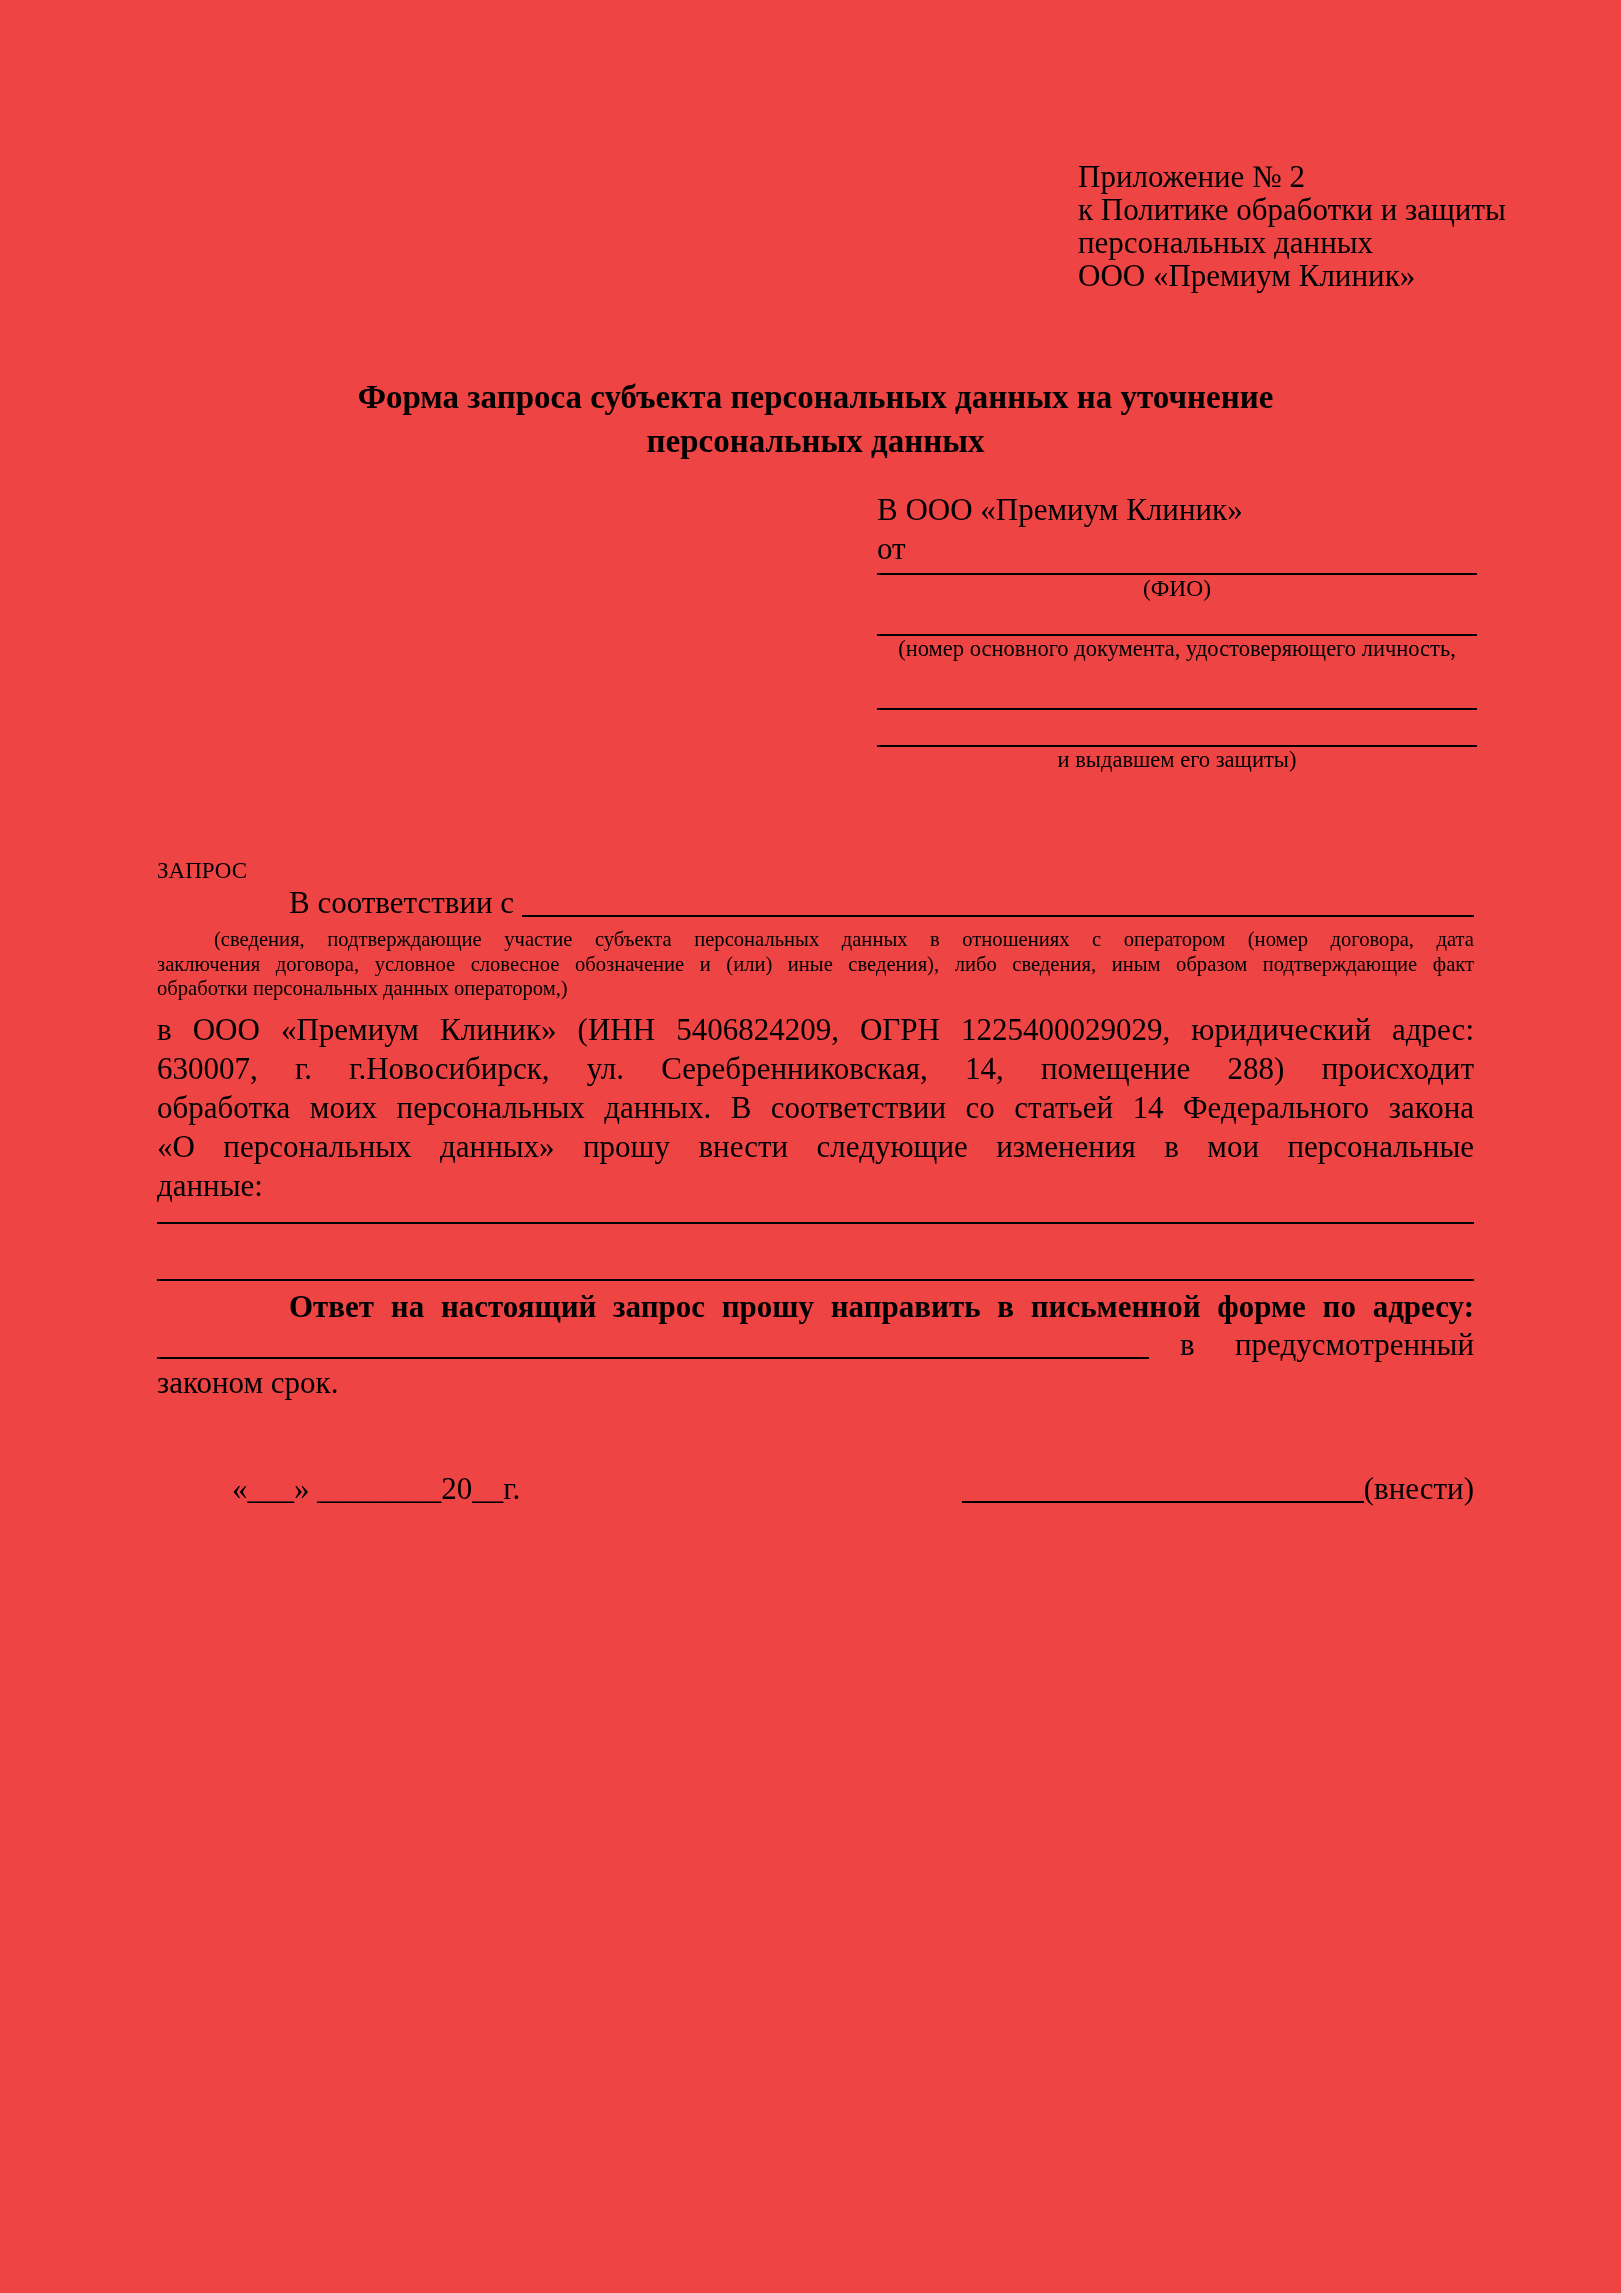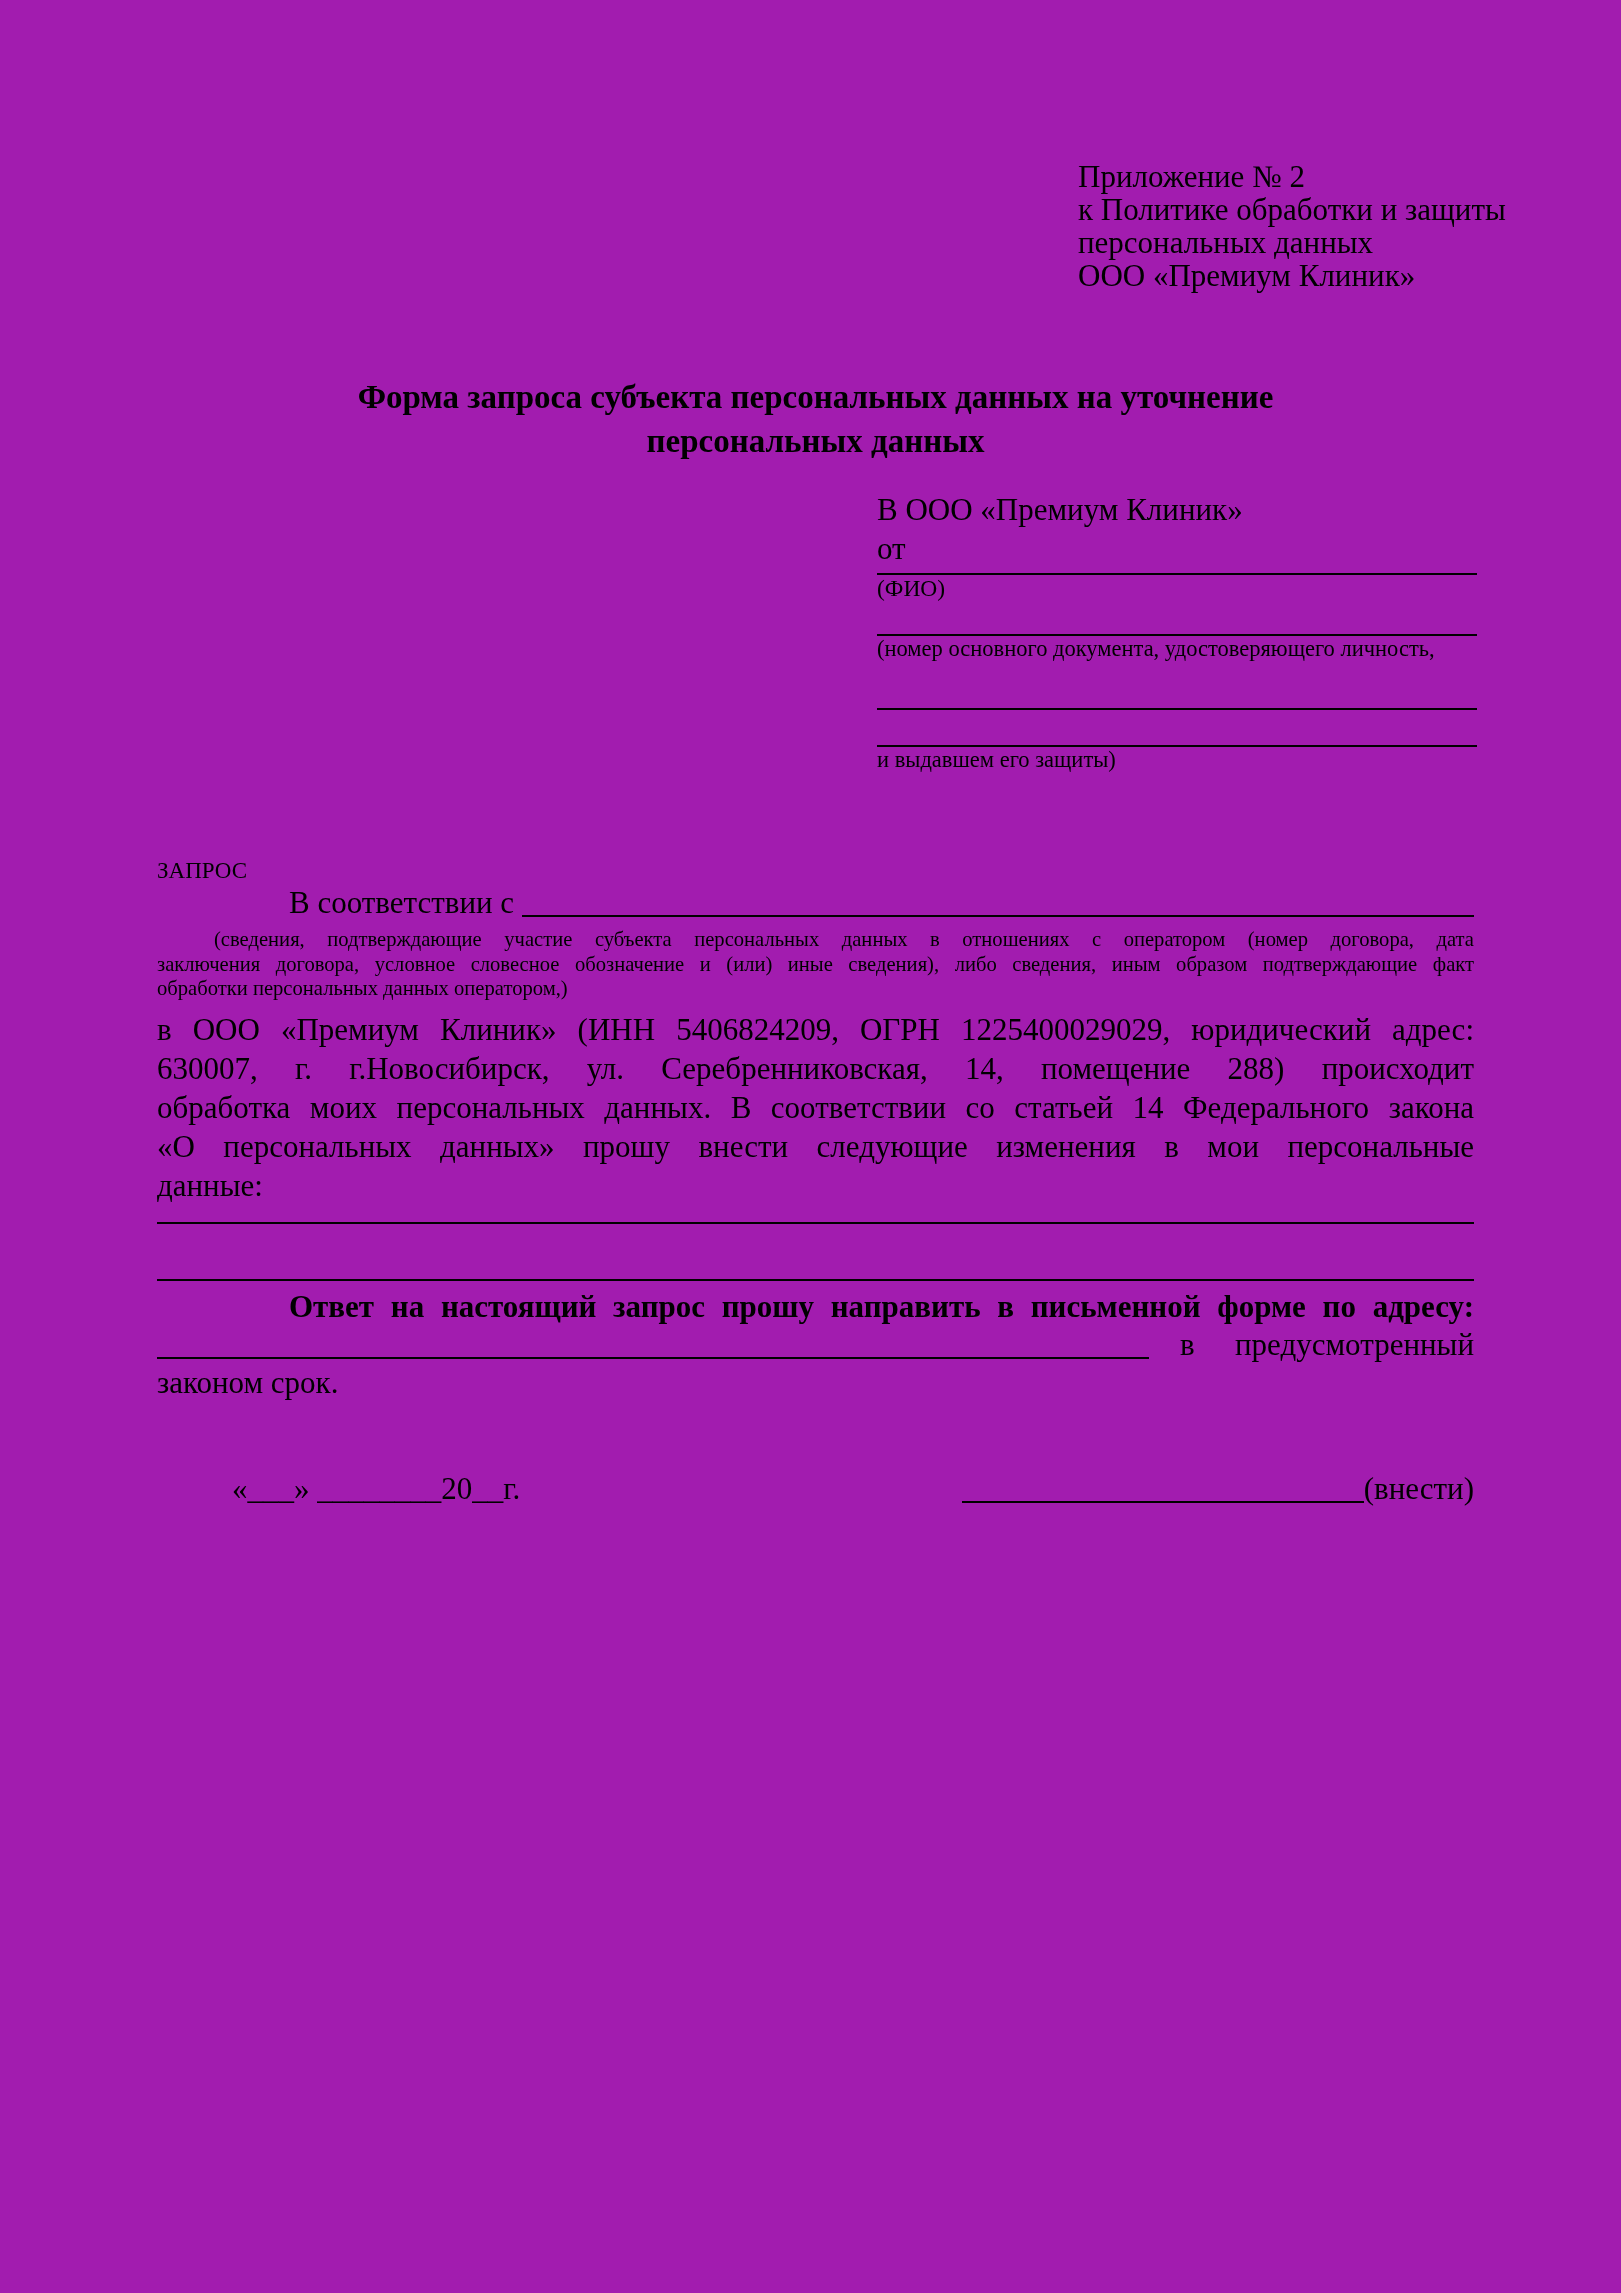--- a/index.html
+++ b/index.html
@@ -1,34 +1,34 @@
 <!DOCTYPE html>
 <html><head>
 <meta charset="utf-8">
 <style>
   html,body{margin:0;padding:0;background:#888;}
   .page{
     position:relative;
     width:1621px;height:2294px;
     margin:0 auto;
-    background:#a21caf;
+    background:#ef4444;
     font-family:"Liberation Serif","DejaVu Serif",serif;
     color:#000;
     overflow:hidden;
   }
   
   .appendix{position:absolute;left:1078px;top:160px;font-size:31px;line-height:33px;}
   .appendix div{white-space:nowrap;}
   
   .doc-title{position:absolute;left:157px;top:375px;width:1317px;text-align:center;
              font-weight:bold;font-size:33px;line-height:44px;}
   
   .addressee{position:absolute;left:877px;top:490px;width:600px;font-size:31px;line-height:39px;}
   .fline{border-bottom:2px solid #000;}
-  .cap{font-size:22.5px;line-height:25.5px;white-space:nowrap;}
+  .cap{text-align:center;font-size:22.5px;line-height:25.5px;white-space:nowrap;}
   .cap1{font-size:23.5px;line-height:27.4px;}
   
   .zapros{position:absolute;left:157px;top:855px;width:1317px;text-align:left;font-size:23px;line-height:31px;}
   
   .accord{position:absolute;left:157px;top:884px;width:1317px;display:flex;font-size:31px;line-height:37px;}
   .accord .txt{padding-left:132px;white-space:pre;}
   .accord .fill{flex:1;border-bottom:2px solid #000;margin:0 0 3.9px 7.8px;}
   
   .smallprint{position:absolute;left:157px;top:927px;width:1317px;font-size:20.6px;line-height:24.5px;}
   .smallprint .first{padding-left:57px;}

